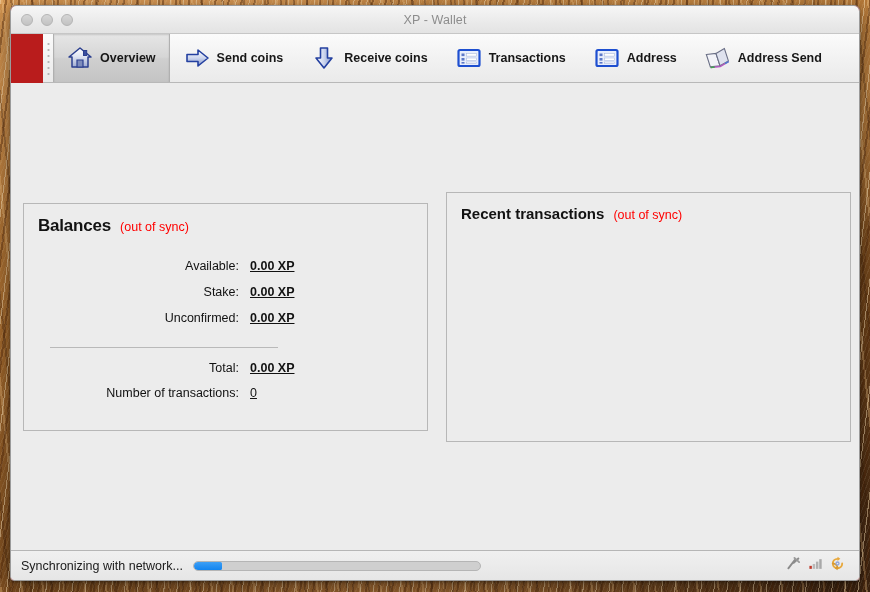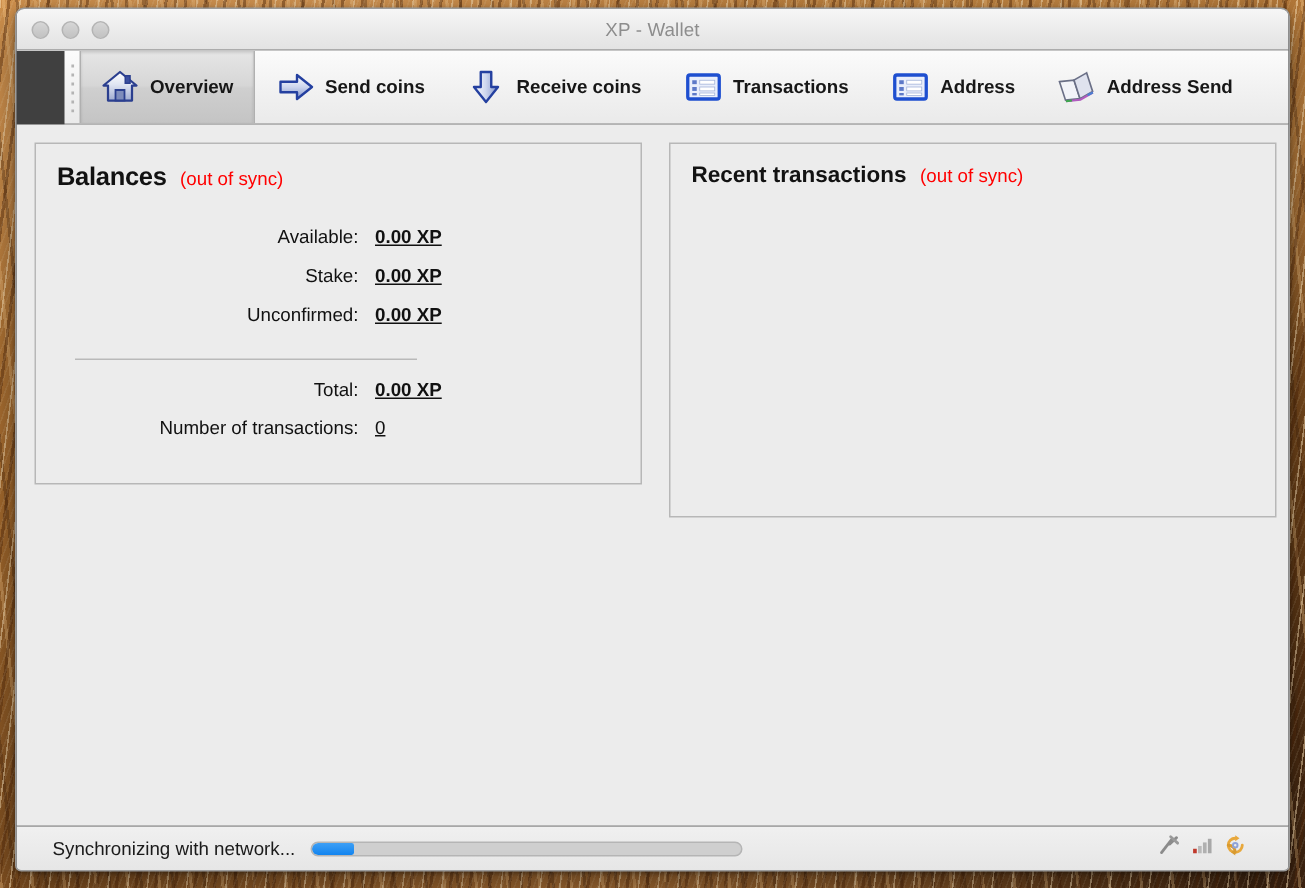--- a/index.html
+++ b/index.html
@@ -45,21 +45,21 @@
     pointer-events: none;
   }
 
   
   #window {
     position: absolute;
     left: 10px;
     top: 5px;
     width: 848px;
     height: 574px;
-    background: #404040;
+    background: #b91c1c;
     border: 1px solid #9b9b9b;
     border-radius: 6px 6px 4px 4px;
     box-shadow: 0 7px 26px rgba(0,0,0,0.52), 0 1px 3px rgba(0,0,0,0.35);
     overflow: hidden;
     display: flex;
     flex-direction: column;
   }
 
   
   #titlebar {
@@ -150,21 +150,21 @@
 
   
   #content {
     flex: 1 1 auto;
     background: #ececec;
     position: relative;
     padding: 12px;
     box-sizing: border-box;
     display: flex;
     gap: 18px;
-    align-items: flex-start;
+    align-items: center;
   }
 
   .panel {
     background: #ececec;
     border: 1px solid #b7b7b7;
     box-sizing: border-box;
     padding: 12px 14px;
   }
   #balances-panel {
     width: 405px;
@@ -233,21 +233,21 @@
   .bal-row.count .bal-value { font-weight: normal; }
 
   
   #statusbar {
     flex: 0 0 30px;
     height: 30px;
     background: linear-gradient(to bottom, #f0f0f0 0%, #e6e6e6 100%);
     border-top: 1px solid #b6b6b6;
     display: flex;
     align-items: center;
-    padding: 0 24px;
+    padding: 0 10px;
     box-sizing: border-box;
     gap: 10px;
   }
   #status-text {
     font-size: 12.5px;
     color: #1a1a1a;
     white-space: nowrap;
   }
   #progress {
     width: 288px;

